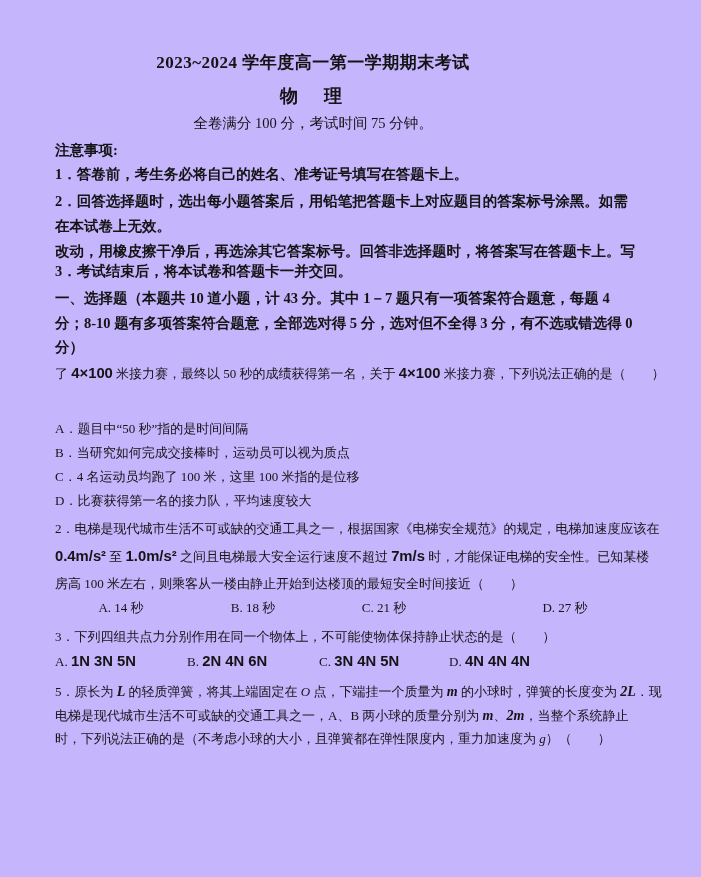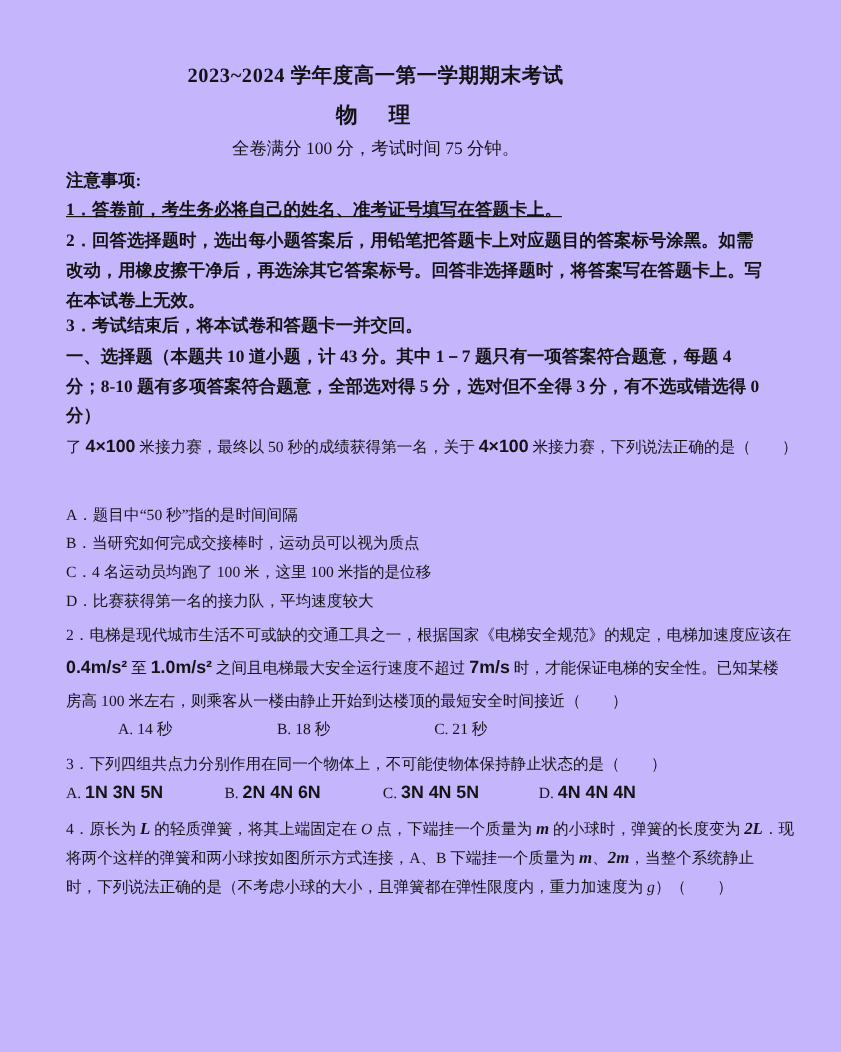--- a/index.html
+++ b/index.html
@@ -9,21 +9,21 @@
   }
   .blk{position:absolute;left:55px;right:20px;}
   .center-col{position:absolute;left:55px;width:516px;text-align:center;}
   .line{white-space:nowrap;}
   
   .title{top:51px;font-size:17px;font-weight:bold;letter-spacing:0.5px;}
   .subject{top:84px;font-size:18px;font-weight:bold;letter-spacing:4px;}
   .exam-info{top:114px;font-size:14.5px;font-weight:normal;}
   
   .notice-heading{top:141px;font-size:14.5px;font-weight:bold;}
-  .notice-1{top:165px;font-size:14.5px;font-weight:bold;text-decoration:underline;}
+  .notice-1{top:165px;font-size:14.5px;font-weight:bold;}
   .notice-2{top:189px;font-size:14.5px;font-weight:bold;}
   .notice-2 .line{height:25px;line-height:25px;}
   .notice-3{top:262px;font-size:14.5px;font-weight:bold;}
   
   .section-heading{top:286px;font-size:14.5px;font-weight:bold;}
   .section-heading .line{height:24.5px;line-height:24.5px;}
   
   .qtext{font-size:13px;}
   .q1-stem{top:360px;} .q1-stem .line{height:26px;line-height:26px;}
   .q1-options{top:417px;} .q1-options .line{height:24px;line-height:24px;}
@@ -45,22 +45,22 @@
 <div class="page">
 
   <div class="center-col title">2023~2024 学年度高一第一学期期末考试</div>
   <div class="center-col subject">物　理</div>
   <div class="center-col exam-info">全卷满分 100 分，考试时间 75 分钟。</div>
 
   <div class="blk notice-heading line">注意事项:</div>
   <div class="blk notice-1 line">1．答卷前，考生务必将自己的姓名、准考证号填写在答题卡上。</div>
   <div class="blk notice-2">
     <div class="line">2．回答选择题时，选出每小题答案后，用铅笔把答题卡上对应题目的答案标号涂黑。如需</div>
+    <div class="line">在本试卷上无效。</div>
     <div class="line">改动，用橡皮擦干净后，再选涂其它答案标号。回答非选择题时，将答案写在答题卡上。写</div>
-    <div class="line">在本试卷上无效。</div>
   </div>
   <div class="blk notice-3 line">3．考试结束后，将本试卷和答题卡一并交回。</div>
 
   <div class="blk section-heading">
     <div class="line">一、选择题（本题共 10 道小题，计 43 分。其中 1－7 题只有一项答案符合题意，每题 4</div>
     <div class="line">分；8-10 题有多项答案符合题意，全部选对得 5 分，选对但不全得 3 分，有不选或错选得 0</div>
     <div class="line">分）</div>
   </div>
 
   <div class="blk qtext q1-stem">
@@ -75,31 +75,32 @@
 
   <div class="blk qtext q2-stem">
     <div class="line"><span>2．电梯是现代城市生活不可或缺的交通工具之一，根据国家《电梯安全规范》的规定，电梯加速度应该在</span></div>
     <div class="line"><span class="b">0.4m/s²</span><span> 至 </span><span class="b">1.0m/s²</span><span> 之间且电梯最大安全运行速度不超过 </span><span class="b">7m/s</span><span> 时，才能保证电梯的安全性。已知某楼</span></div>
     <div class="line"><span>房高 100 米左右，则乘客从一楼由静止开始到达楼顶的最短安全时间接近（　　）</span></div>
   </div>
   <div class="blk qtext q2-options opt-row">
     <span class="opt-a">A. 14 秒</span>
     <span class="opt-b">B. 18 秒</span>
     <span class="opt-c">C. 21 秒</span>
+    <span class="opt-d">D. 27 秒</span>
   </div>
 
   <div class="blk qtext q3-stem">
     <div class="line"><span>3．下列四组共点力分别作用在同一个物体上，不可能使物体保持静止状态的是（　　）</span></div>
   </div>
   <div class="blk qtext q3-options opt-row">
     <span class="opt-a"><span>A. </span><span class="b">1N 3N 5N</span></span>
     <span class="opt-b"><span>B. </span><span class="b">2N 4N 6N</span></span>
     <span class="opt-c"><span>C. </span><span class="b">3N 4N 5N</span></span>
     <span class="opt-d"><span>D. </span><span class="b">4N 4N 4N</span></span>
   </div>
 
   <div class="blk qtext q4-stem">
-    <div class="line"><span>4．原长为 </span><span class="bi">L</span><span> 的轻质弹簧，将其上端固定在 </span><span class="i">O</span><span> 点，下端挂一个质量为 </span><span class="bi">m</span><span> 的小球时，弹簧的长度变为 </span><span class="bi">2L</span><span>．现</span></div>
-    <div class="line"><span>将两个这样的弹簧和两小球按如图所示方式连接，A、B 下端挂一个质量为 </span><span class="bi">m</span><span>、</span><span class="bi">2m</span><span>，当整个系统静止</span></div>
+    <div class="line"><span>5．原长为 </span><span class="bi">L</span><span> 的轻质弹簧，将其上端固定在 </span><span class="i">O</span><span> 点，下端挂一个质量为 </span><span class="bi">m</span><span> 的小球时，弹簧的长度变为 </span><span class="bi">2L</span><span>．现</span></div>
+    <div class="line"><span>电梯是现代城市生活不可或缺的交通工具之一，A、B 两小球的质量分别为 </span><span class="bi">m</span><span>、</span><span class="bi">2m</span><span>，当整个系统静止</span></div>
     <div class="line"><span>时，下列说法正确的是（不考虑小球的大小，且弹簧都在弹性限度内，重力加速度为 </span><span class="i">g</span><span>）（　　）</span></div>
   </div>
 
 </div>
 
 </body></html>

